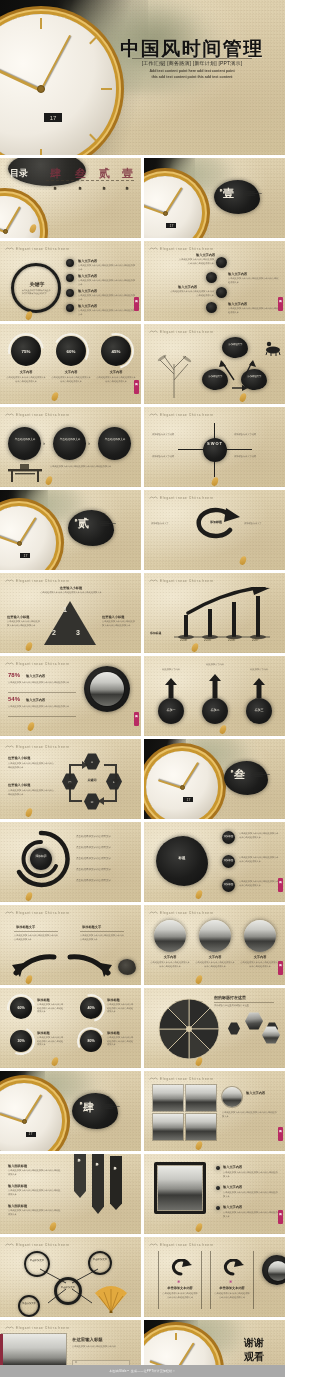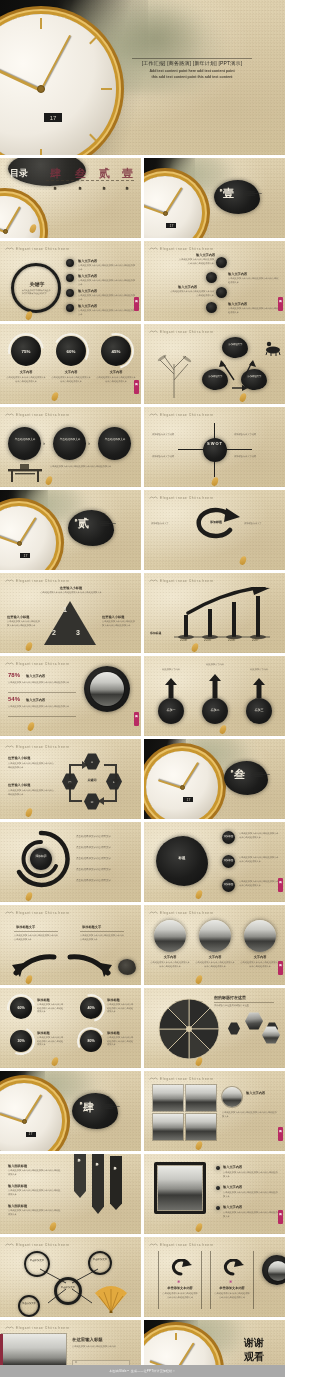--- a/index.html
+++ b/index.html
@@ -138,20 +138,21 @@
       <div class="tick" style="right:22px;top:22px;width:2px;height:9px;transform:rotate(45deg);"></div>
 
       <div class="tick" style="right:22px;bottom:22px;width:2px;height:9px;transform:rotate(-45deg);"></div>
       <div class="hand" style="left:50%;top:50%;width:52px;height:3px;transform:rotate(205deg);"></div>
       <div class="hand" style="left:50%;top:50%;width:62px;height:2px;transform:rotate(-62deg);"></div>
       <div class="pin" style="left:50%;top:50%;width:8px;height:8px;margin:-4px 0 0 -4px;"></div>
       <div class="date" style="left:52%;top:66%;width:18px;height:9px;font-size:6px;">17</div>
     </div>
 
     <div class="cover-rule"></div>
+    <div class="cover-title">中国风时间管理</div>
     <div class="cover-tags">[工作汇报] [商务路演] [新年计划] [PPT演示]</div>
     <div class="cover-sub">
       <div>Add text content point here add text content point</div>
       <div>this add text content point this add text content</div>
     </div>
   </div>
 
   <div class="slide">
     <div class="noise"></div>
     <div class="ink splat" style="left:8px;top:-6px;width:78px;height:34px;opacity:.92;"></div>

